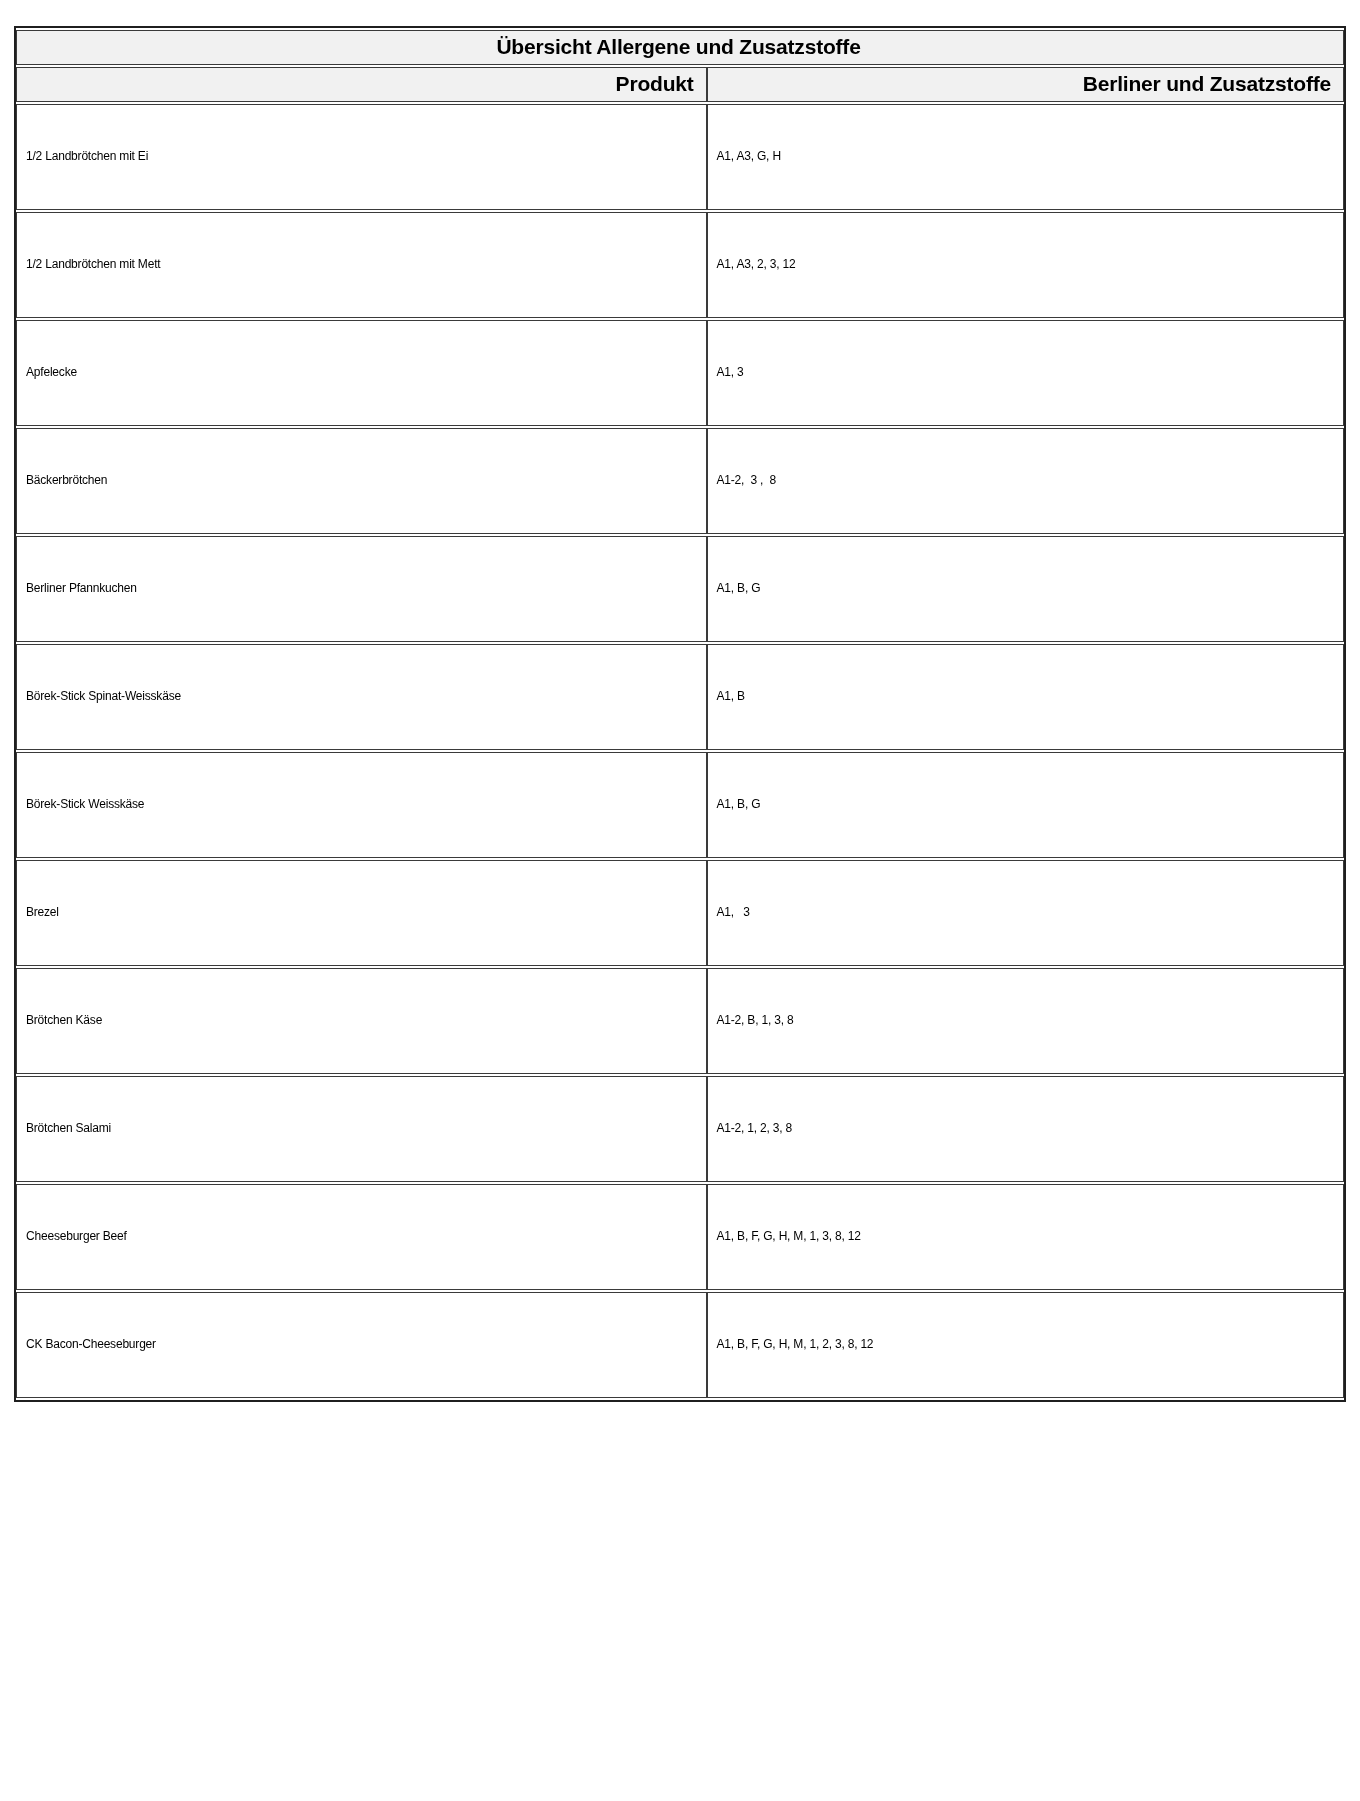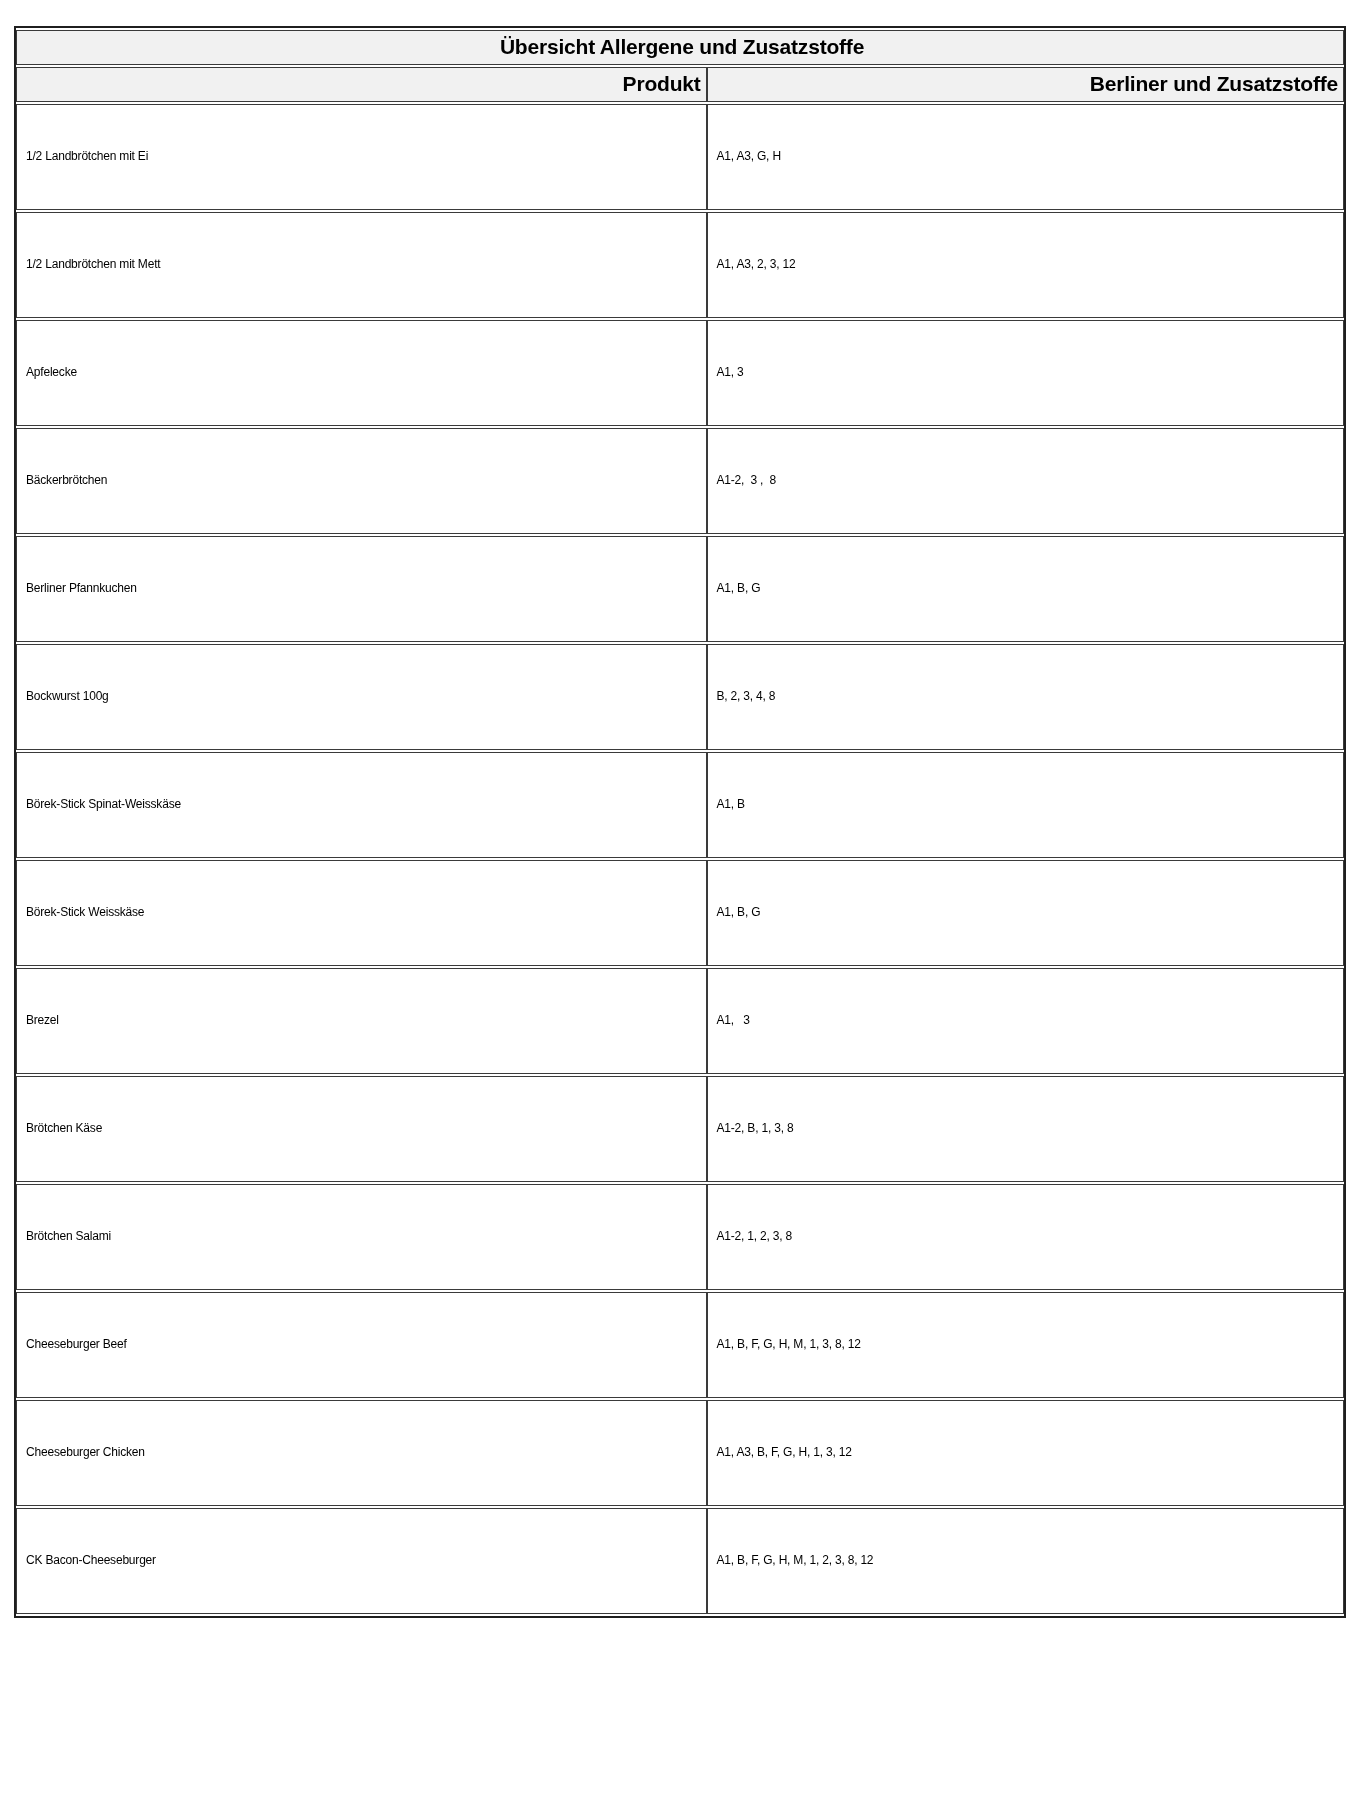--- a/index.html
+++ b/index.html
@@ -23,21 +23,21 @@
     border-spacing: 0 2px;
     border: 2px solid #1f1f1f;
     background: #ffffff;
     table-layout: fixed;
   }
   col.c-product  { width: 52%; }
   col.c-allergen { width: 48%; }
 
   th, td {
     border: 1px solid #3a3a3a;
-    padding: 2px 5px 3px 9px;
+    padding: 2px 12px 3px 9px;
     vertical-align: top;
     white-space: pre-wrap;
     overflow: hidden;
   }
   .title-cell {
     background: #f1f1f1;
     font-weight: bold;
     font-size: 21px;
     line-height: 28px;
     text-align: center;
@@ -111,28 +111,20 @@
         <tr>
     <td>
       <div class="main-line">Berliner Pfannkuchen</div>
     </td>
     <td>
       <div class="main-line">A1, B, G</div>
     </td>
   </tr>
         <tr>
     <td>
-      <div class="main-line">Bockwurst 100g</div>
-    </td>
-    <td>
-      <div class="main-line">B, 2, 3, 4, 8</div>
-    </td>
-  </tr>
-        <tr>
-    <td>
       <div class="main-line">Börek-Stick Spinat-Weisskäse</div>
     </td>
     <td>
       <div class="main-line">A1, B</div>
     </td>
   </tr>
         <tr>
     <td>
       <div class="main-line">Börek-Stick Weisskäse</div>
     </td>
@@ -167,28 +159,20 @@
         <tr>
     <td>
       <div class="main-line">Cheeseburger Beef</div>
     </td>
     <td>
       <div class="main-line">A1, B, F, G, H, M, 1, 3, 8, 12</div>
     </td>
   </tr>
         <tr>
     <td>
-      <div class="main-line">Cheeseburger Chicken</div>
-    </td>
-    <td>
-      <div class="main-line">A1, A3, B, F, G, H, 1, 3, 12</div>
-    </td>
-  </tr>
-        <tr>
-    <td>
       <div class="main-line">CK Bacon-Cheeseburger</div>
     </td>
     <td>
       <div class="main-line">A1, B, F, G, H, M, 1, 2, 3, 8, 12</div>
     </td>
   </tr>
       </tbody>
   </table>
 </div>
 

